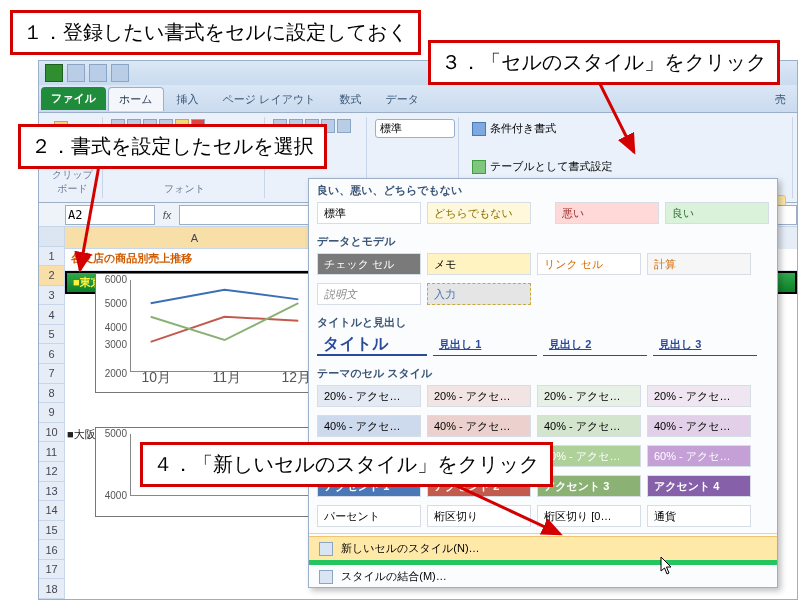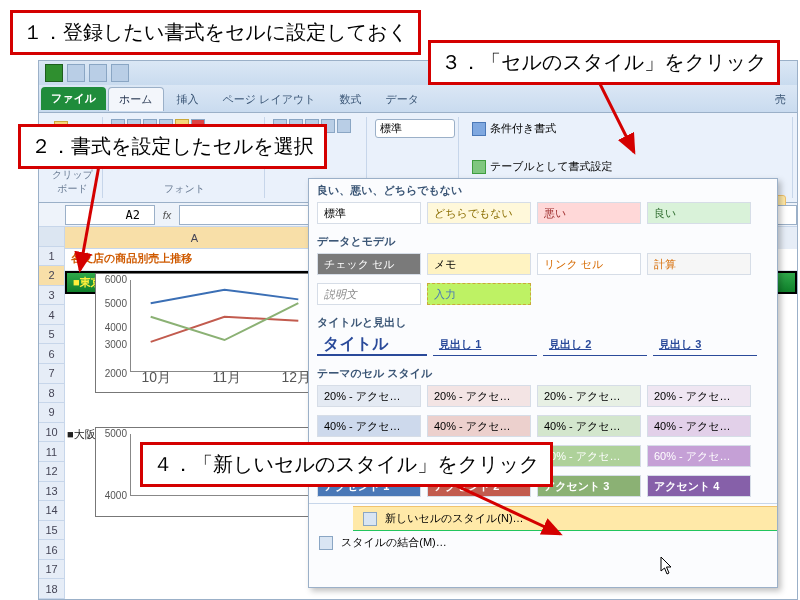--- a/index.html
+++ b/index.html
@@ -46,21 +46,21 @@
   .rgroup { border-right:1px solid #c7d6ea; padding:2px 6px; display:flex; flex-direction:column; justify-content:space-between; }
   .rgrouplabel { font-size:10px; color:#6b7d95; text-align:center; }
   .btnstack { display:flex; flex-direction:column; gap:19px; }
   .rbtn { display:flex; align-items:center; gap:4px; padding:1px 4px; border:1px solid transparent; border-radius:3px; }
   .ric { width:14px; height:14px; background:#b9cee6; border:1px solid #8aa6c4; display:inline-block; }
   .ric.g { background:#7fc77f; border-color:#3f9d3f; }
   .ric.y { background:#f4d77a; border-color:#caa93a; }
   .ric.b { background:#7fa8e0; border-color:#4a78b7; }
   .cellstylesbtn { border:1px solid #f0c36d; background:#ffe9a8; padding:2px 6px; display:flex; align-items:center; gap:4px; border-radius:3px; }
   .namebox-row { height:24px; display:flex; align-items:center; background:#eef3fa; border-bottom:1px solid #c7d6ea; }
-  .namebox { width:90px; margin-left:26px; border:1px solid #9bb0c8; background:#fff; padding:2px 14px; font-family:monospace; font-size:12px;text-align:right; }
+  .namebox { width:90px; margin-left:26px; border:1px solid #9bb0c8; background:#fff; padding:2px 2px; font-family:monospace; font-size:12px; }
   .fxlabel { width:24px; text-align:center; font-style:italic; color:#555; }
   .fxbar { flex:1; border:1px solid #9bb0c8; background:#fff; height:20px; }
   .grid { display:flex; height:calc(100% - 24px - 28px - 90px - 24px); }
   .rowhdrs { width:26px; background:#e6edf7; display:flex; flex-direction:column; }
   .rowhdr { height:22px; border-bottom:1px solid #c7d6ea; border-right:1px solid #c7d6ea; display:flex; align-items:center; justify-content:center; font-size:11px; color:#445; }
   .colhdrs { height:22px; background:#e6edf7; display:flex; }
   .colhdr { border-right:1px solid #c7d6ea; border-bottom:1px solid #c7d6ea; display:flex; align-items:center; justify-content:center; font-size:11px; color:#445; }
   .sheet { flex:1; position:relative; background:#fff; }
   .row { height:22px; border-bottom:1px solid #e3e8ef; position:relative; }
   .cellA1 { color:#cf5a00; font-weight:bold; padding:2px 6px; }
@@ -79,28 +79,28 @@
     position:absolute; left:308px; top:178px; width:470px; height:410px;
     background:#fbfcfe; border:1px solid #9bb0c8;
     box-shadow:3px 3px 6px rgba(0,0,0,.25);
     z-index: 20;
   }
   .gal-sec-h { font-size:11px; font-weight:bold; color:#3b5676; padding:4px 8px 2px; }
   .gal-row { display:flex; gap:6px; padding:2px 8px 6px; flex-wrap:wrap; }
   .swatch { width:104px; height:22px; display:flex; align-items:center; padding:0 6px; font-size:11px; border:1px solid #d6dde7; background:#fff; overflow:hidden; white-space:nowrap; }
   .swatch.std { background:#fff; color:#000; }
   .swatch.either { background:#fff8da; color:#8a6d00; }
-  .swatch.bad { background:#ffd8d8; color:#a03030; }
+  .swatch.bad { background:#ffd8d8; color:#a03030;margin-left:18px; }
   .swatch.good { background:#d9f2d9; color:#2f6d2f; }
   .swatch.chk { background:#7a7a7a; color:#fff; }
   .swatch.memo { background:#fff3c2; }
   .swatch.link { color:#d66a00; }
   .swatch.calc { color:#d66a00; background:#f6f6f6;}
   .swatch.expl { color:#888; font-style:italic;font-family:Liberation Serif, serif; }
-  .swatch.input { background:#bef264; border:1px dashed #caa93a; color:#4a78b7; }
+  .swatch.input { background:#e5e5e5; border:1px dashed #caa93a; color:#4a78b7; }
   .swatch.title { color:#2a4a9a; font-weight:bold; font-size:16px; border:none; border-bottom:2px solid #2a4a9a; background:transparent; width:110px; }
   .swatch.h { color:#2a4a9a; font-weight:bold; border:none; border-bottom:1px solid #2a4a9a; background:transparent; text-decoration:underline; }
   .swatch.acc20 { background:#e4eaf3; }
   .swatch.acc20r { background:#f3e4e4; }
   .swatch.acc20g { background:#e7f0e4; }
   .swatch.acc20p { background:#efe6f2; }
   .swatch.acc40 { background:#cdd9ec; }
   .swatch.acc40r { background:#ecd0cd; }
   .swatch.acc40g { background:#d3e6cd; }
   .swatch.acc40p { background:#e2d0e9; }
@@ -108,21 +108,21 @@
   .swatch.acc60r { background:#da9a94; color:#fff;}
   .swatch.acc60g { background:#aed19a; color:#fff;}
   .swatch.acc60p { background:#c5a0d6; color:#fff;}
   .swatch.accf { color:#fff; font-weight:bold;}
   .swatch.accf.b1 { background:#4a78b7;}
   .swatch.accf.b2 { background:#c25b4e;}
   .swatch.accf.b3 { background:#8bb174;}
   .swatch.accf.b4 { background:#8660a9;}
   .gal-foot { border-top:1px solid #c7d6ea; padding:2px 0 6px; }
   .gal-menu { padding:4px 10px; display:flex; align-items:center; gap:8px; }
-  .gal-menu.hover { background:#ffe9a8; border-top:1px solid #f0c36d; border-bottom:1px solid #22c55e;margin-left:44px; }
+  .gal-menu.hover { background:#ffe9a8; border-top:1px solid #f0c36d; border-bottom:5px solid #22c55e; }
   .mic { width:14px; height:14px; border:1px solid #8aa6c4; background:#d9e5f3; display:inline-block; }
   .cursor { position:absolute; width:14px; height:20px; z-index:60; }
   .cursor svg { width:100%; height:100%; }
   .blacktxt { color:#222; }
   .osaka { position:absolute; left:2px; top:200px; font-size:11px; }
 </style>
 </head>
 <body>
 
 <div class="callout" style="left:10px; top:10px;">１．登録したい書式をセルに設定しておく</div>
@@ -343,20 +343,26 @@
     <div class="swatch acc60g">60% - アクセ…</div>
     <div class="swatch acc60p">60% - アクセ…</div>
   </div>
   <div class="gal-row">
     <div class="swatch accf b1">アクセント 1</div>
     <div class="swatch accf b2">アクセント 2</div>
     <div class="swatch accf b3">アクセント 3</div>
     <div class="swatch accf b4">アクセント 4</div>
   </div>
 
+  <div class="gal-row">
+    <div class="swatch">パーセント</div>
+    <div class="swatch">桁区切り</div>
+    <div class="swatch">桁区切り [0…</div>
+    <div class="swatch">通貨</div>
+  </div>
 
   <div class="gal-foot">
     <div class="gal-menu hover">
       <span class="mic"></span>
       <span>新しいセルのスタイル(N)…</span>
     </div>
     <div class="gal-menu">
       <span class="mic"></span>
       <span>スタイルの結合(M)…</span>
     </div>

